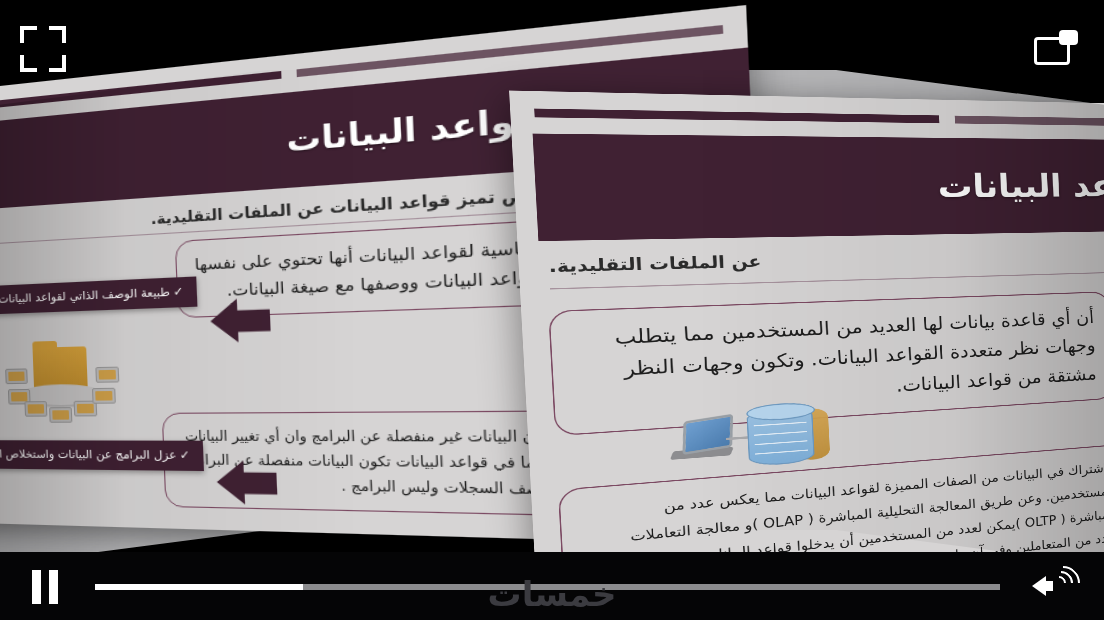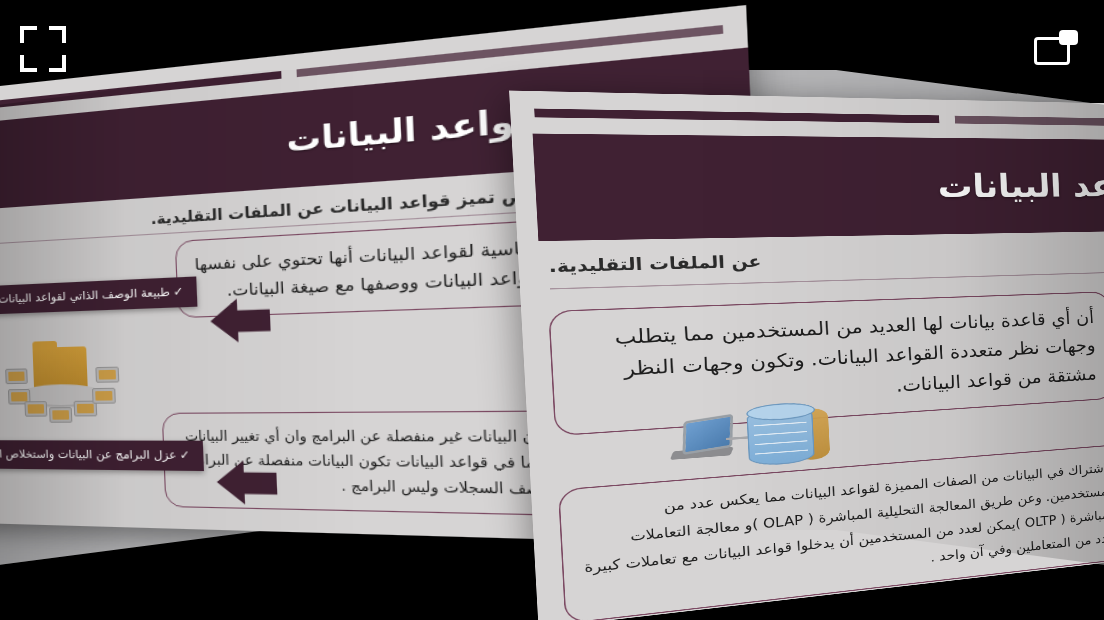--- a/index.html
+++ b/index.html
@@ -532,14 +532,34 @@
       </span>
     </div>
 
     <div class="top-btn" id="btn-pip">
       <span>
         <i class="pip-outer"></i><i class="pip-inner"></i>
       </span>
     </div>
   </div>
 
+  <div id="bottombar">
+
+    <div id="btn-play">
+      <i class="l"></i>
+      <i class="r"></i>
+    </div>
+
+    <div id="progress">
+      <div class="filled" id="progress-filled" style="width: 23%;"></div>
+    </div>
+
+    <div id="btn-volume">
+      <span>
+        <i class="spk"></i>
+        <i class="wv w1"></i><i class="wv w2"></i><i class="wv w3"></i>
+      </span>
+    </div>
+
+    <div id="watermark">خمسات</div>
+  </div>
 
 </div>
 
 </body></html>

